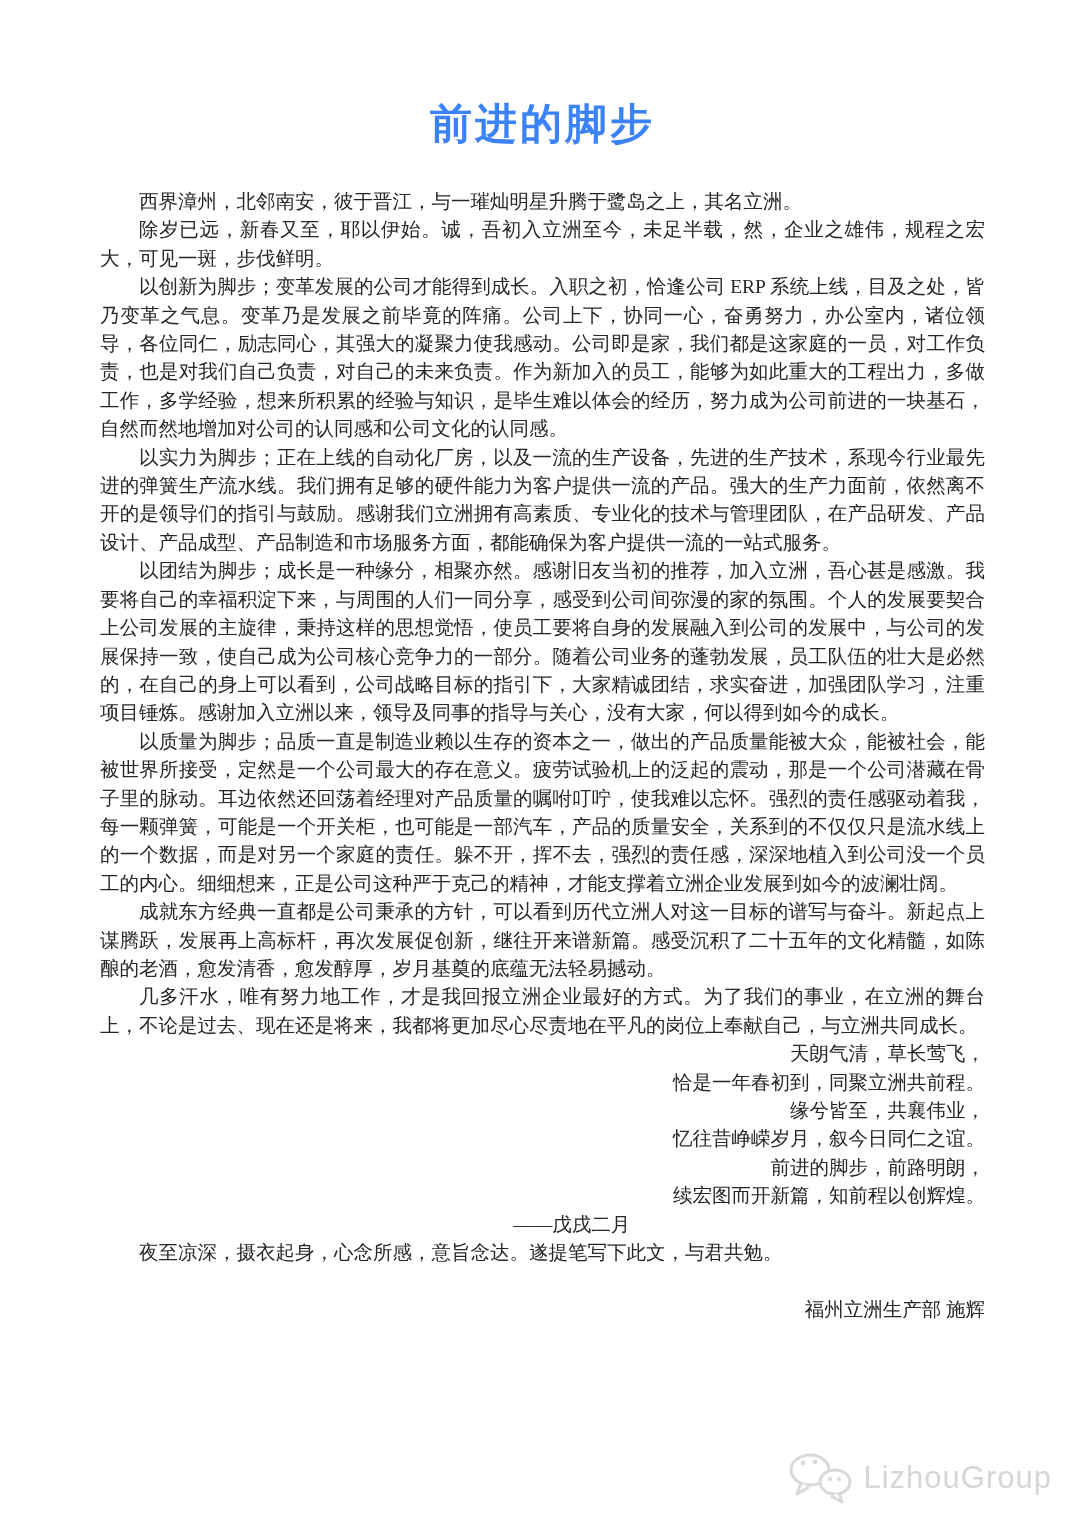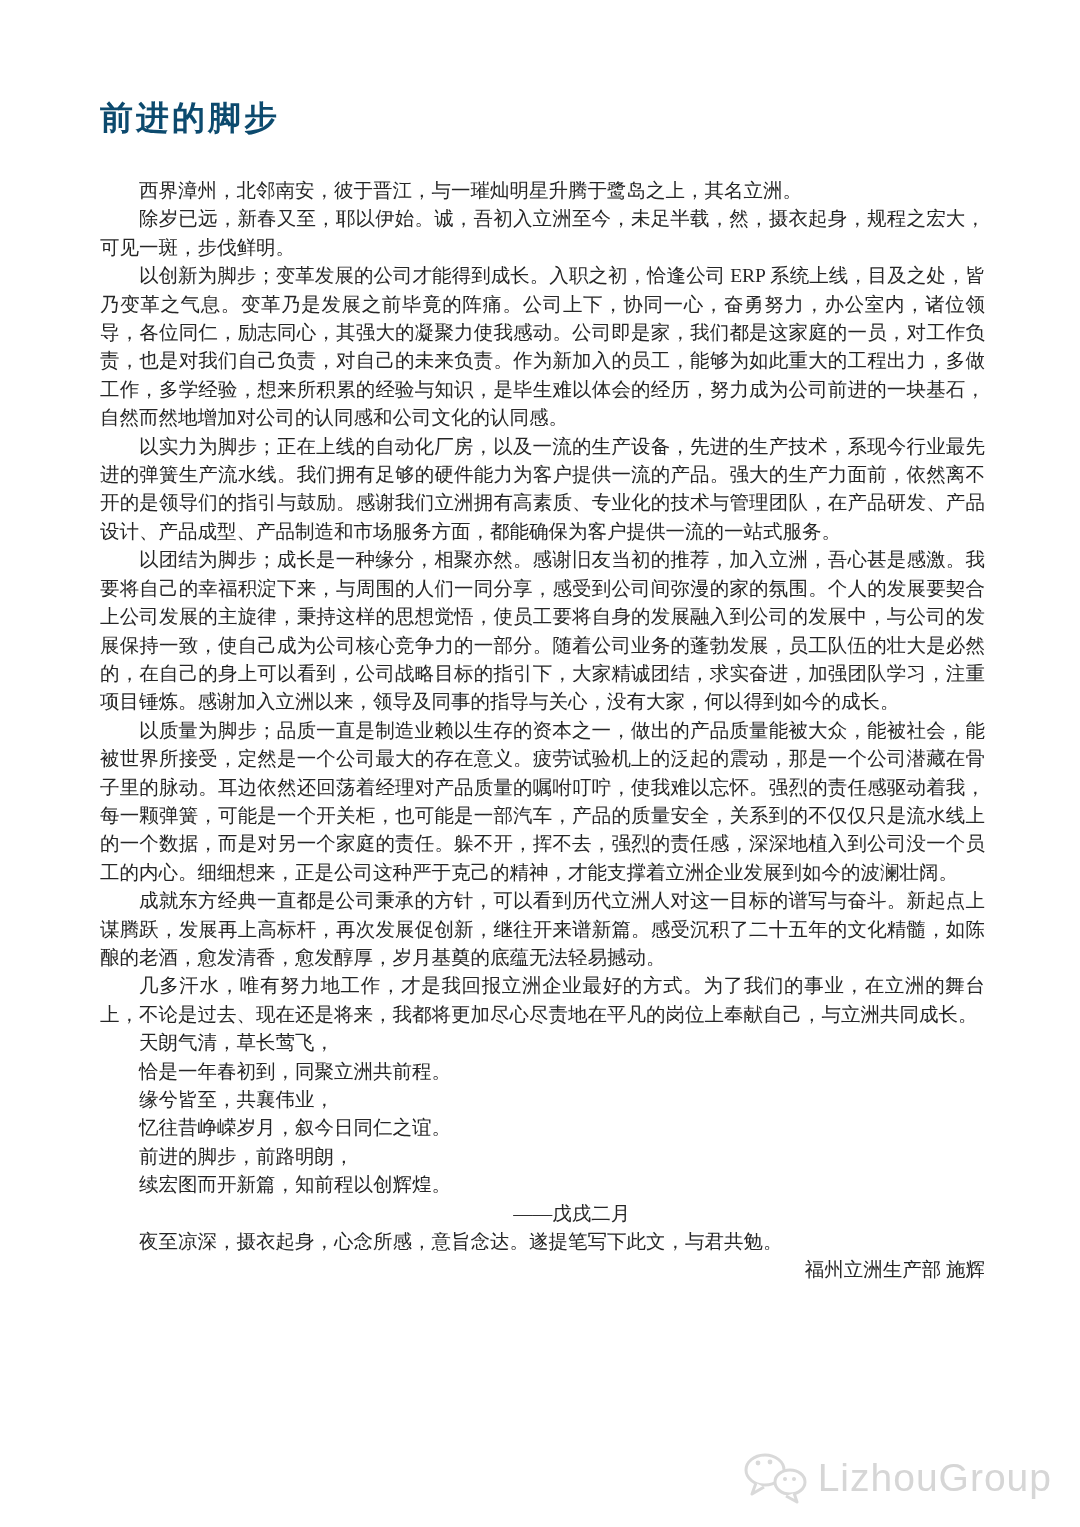--- a/index.html
+++ b/index.html
@@ -14,61 +14,61 @@
     background: #ffffff;
     overflow: hidden;
     font-family: "Liberation Serif", "DejaVu Serif", serif;
     color: #262626;
   }
   .content {
     padding: 96px 95px 0 100px;
   }
   .doc-title {
     margin: 0 0 36px 0;
-    font-size: 33px;
+    font-size: 42px;
     font-weight: bold;
-    text-align: left;
+    text-align: center;
     letter-spacing: 3px;
-    color: #0c4a6e;
+    color: #3b82f6;
   }
   .para, .poem-line, .dateline, .closing, .signature {
     margin: 0;
     font-size: 19.5px;
     line-height: 28.4px;
     text-align: justify;
   }
   .para { text-indent: 2em; font-family: Liberation Serif, serif; }
-  .poem-line { text-indent: 2em; text-align: left; }
+  .poem-line { text-indent: 2em; text-align: right; }
   .closing { text-indent: 2em; }
   .dateline { text-align: center; text-indent: 3em; }
-  .signature { text-align: right; text-indent: 0; }
+  .signature { text-align: right; text-indent: 0; margin-top: 29px; }
   .watermark {
     position: absolute;
     right: 28px;
     bottom: 22px;
     display: flex;
     align-items: center;
     gap: 8px;
     color: #d6d6d6;
     font-family: "Liberation Sans", "DejaVu Sans", sans-serif;
-    font-size: 39px;
+    font-size: 31px;
     letter-spacing: 1px;
     user-select: none;
   }
   .watermark svg { display: block; }
 </style>
 </head>
 <body>
 
 <div class="page">
   <div class="content">
     <h1 class="doc-title">前进的脚步</h1>
 
     <p class="para">西界漳州，北邻南安，彼于晋江，与一璀灿明星升腾于鹭岛之上，其名立洲。</p>
-    <p class="para">除岁已远，新春又至，耶以伊始。诚，吾初入立洲至今，未足半载，然，摄衣起身，规程之宏大，可见一斑，步伐鲜明。</p>
+    <p class="para">除岁已远，新春又至，耶以伊始。诚，吾初入立洲至今，未足半载，然，企业之雄伟，规程之宏大，可见一斑，步伐鲜明。</p>
     <p class="para">以创新为脚步；变革发展的公司才能得到成长。入职之初，恰逢公司 ERP 系统上线，目及之处，皆乃变革之气息。变革乃是发展之前毕竟的阵痛。公司上下，协同一心，奋勇努力，办公室内，诸位领导，各位同仁，励志同心，其强大的凝聚力使我感动。公司即是家，我们都是这家庭的一员，对工作负责，也是对我们自己负责，对自己的未来负责。作为新加入的员工，能够为如此重大的工程出力，多做工作，多学经验，想来所积累的经验与知识，是毕生难以体会的经历，努力成为公司前进的一块基石，自然而然地增加对公司的认同感和公司文化的认同感。</p>
     <p class="para">以实力为脚步；正在上线的自动化厂房，以及一流的生产设备，先进的生产技术，系现今行业最先进的弹簧生产流水线。我们拥有足够的硬件能力为客户提供一流的产品。强大的生产力面前，依然离不开的是领导们的指引与鼓励。感谢我们立洲拥有高素质、专业化的技术与管理团队，在产品研发、产品设计、产品成型、产品制造和市场服务方面，都能确保为客户提供一流的一站式服务。</p>
     <p class="para">以团结为脚步；成长是一种缘分，相聚亦然。感谢旧友当初的推荐，加入立洲，吾心甚是感激。我要将自己的幸福积淀下来，与周围的人们一同分享，感受到公司间弥漫的家的氛围。个人的发展要契合上公司发展的主旋律，秉持这样的思想觉悟，使员工要将自身的发展融入到公司的发展中，与公司的发展保持一致，使自己成为公司核心竞争力的一部分。随着公司业务的蓬勃发展，员工队伍的壮大是必然的，在自己的身上可以看到，公司战略目标的指引下，大家精诚团结，求实奋进，加强团队学习，注重项目锤炼。感谢加入立洲以来，领导及同事的指导与关心，没有大家，何以得到如今的成长。</p>
     <p class="para">以质量为脚步；品质一直是制造业赖以生存的资本之一，做出的产品质量能被大众，能被社会，能被世界所接受，定然是一个公司最大的存在意义。疲劳试验机上的泛起的震动，那是一个公司潜藏在骨子里的脉动。耳边依然还回荡着经理对产品质量的嘱咐叮咛，使我难以忘怀。强烈的责任感驱动着我，每一颗弹簧，可能是一个开关柜，也可能是一部汽车，产品的质量安全，关系到的不仅仅只是流水线上的一个数据，而是对另一个家庭的责任。躲不开，挥不去，强烈的责任感，深深地植入到公司没一个员工的内心。细细想来，正是公司这种严于克己的精神，才能支撑着立洲企业发展到如今的波澜壮阔。</p>
     <p class="para">成就东方经典一直都是公司秉承的方针，可以看到历代立洲人对这一目标的谱写与奋斗。新起点上谋腾跃，发展再上高标杆，再次发展促创新，继往开来谱新篇。感受沉积了二十五年的文化精髓，如陈酿的老酒，愈发清香，愈发醇厚，岁月基奠的底蕴无法轻易撼动。</p>
     <p class="para">几多汗水，唯有努力地工作，才是我回报立洲企业最好的方式。为了我们的事业，在立洲的舞台上，不论是过去、现在还是将来，我都将更加尽心尽责地在平凡的岗位上奉献自己，与立洲共同成长。</p>
 
     <div>
       <p class="poem-line">天朗气清，草长莺飞，</p>
       <p class="poem-line">恰是一年春初到，同聚立洲共前程。</p>

